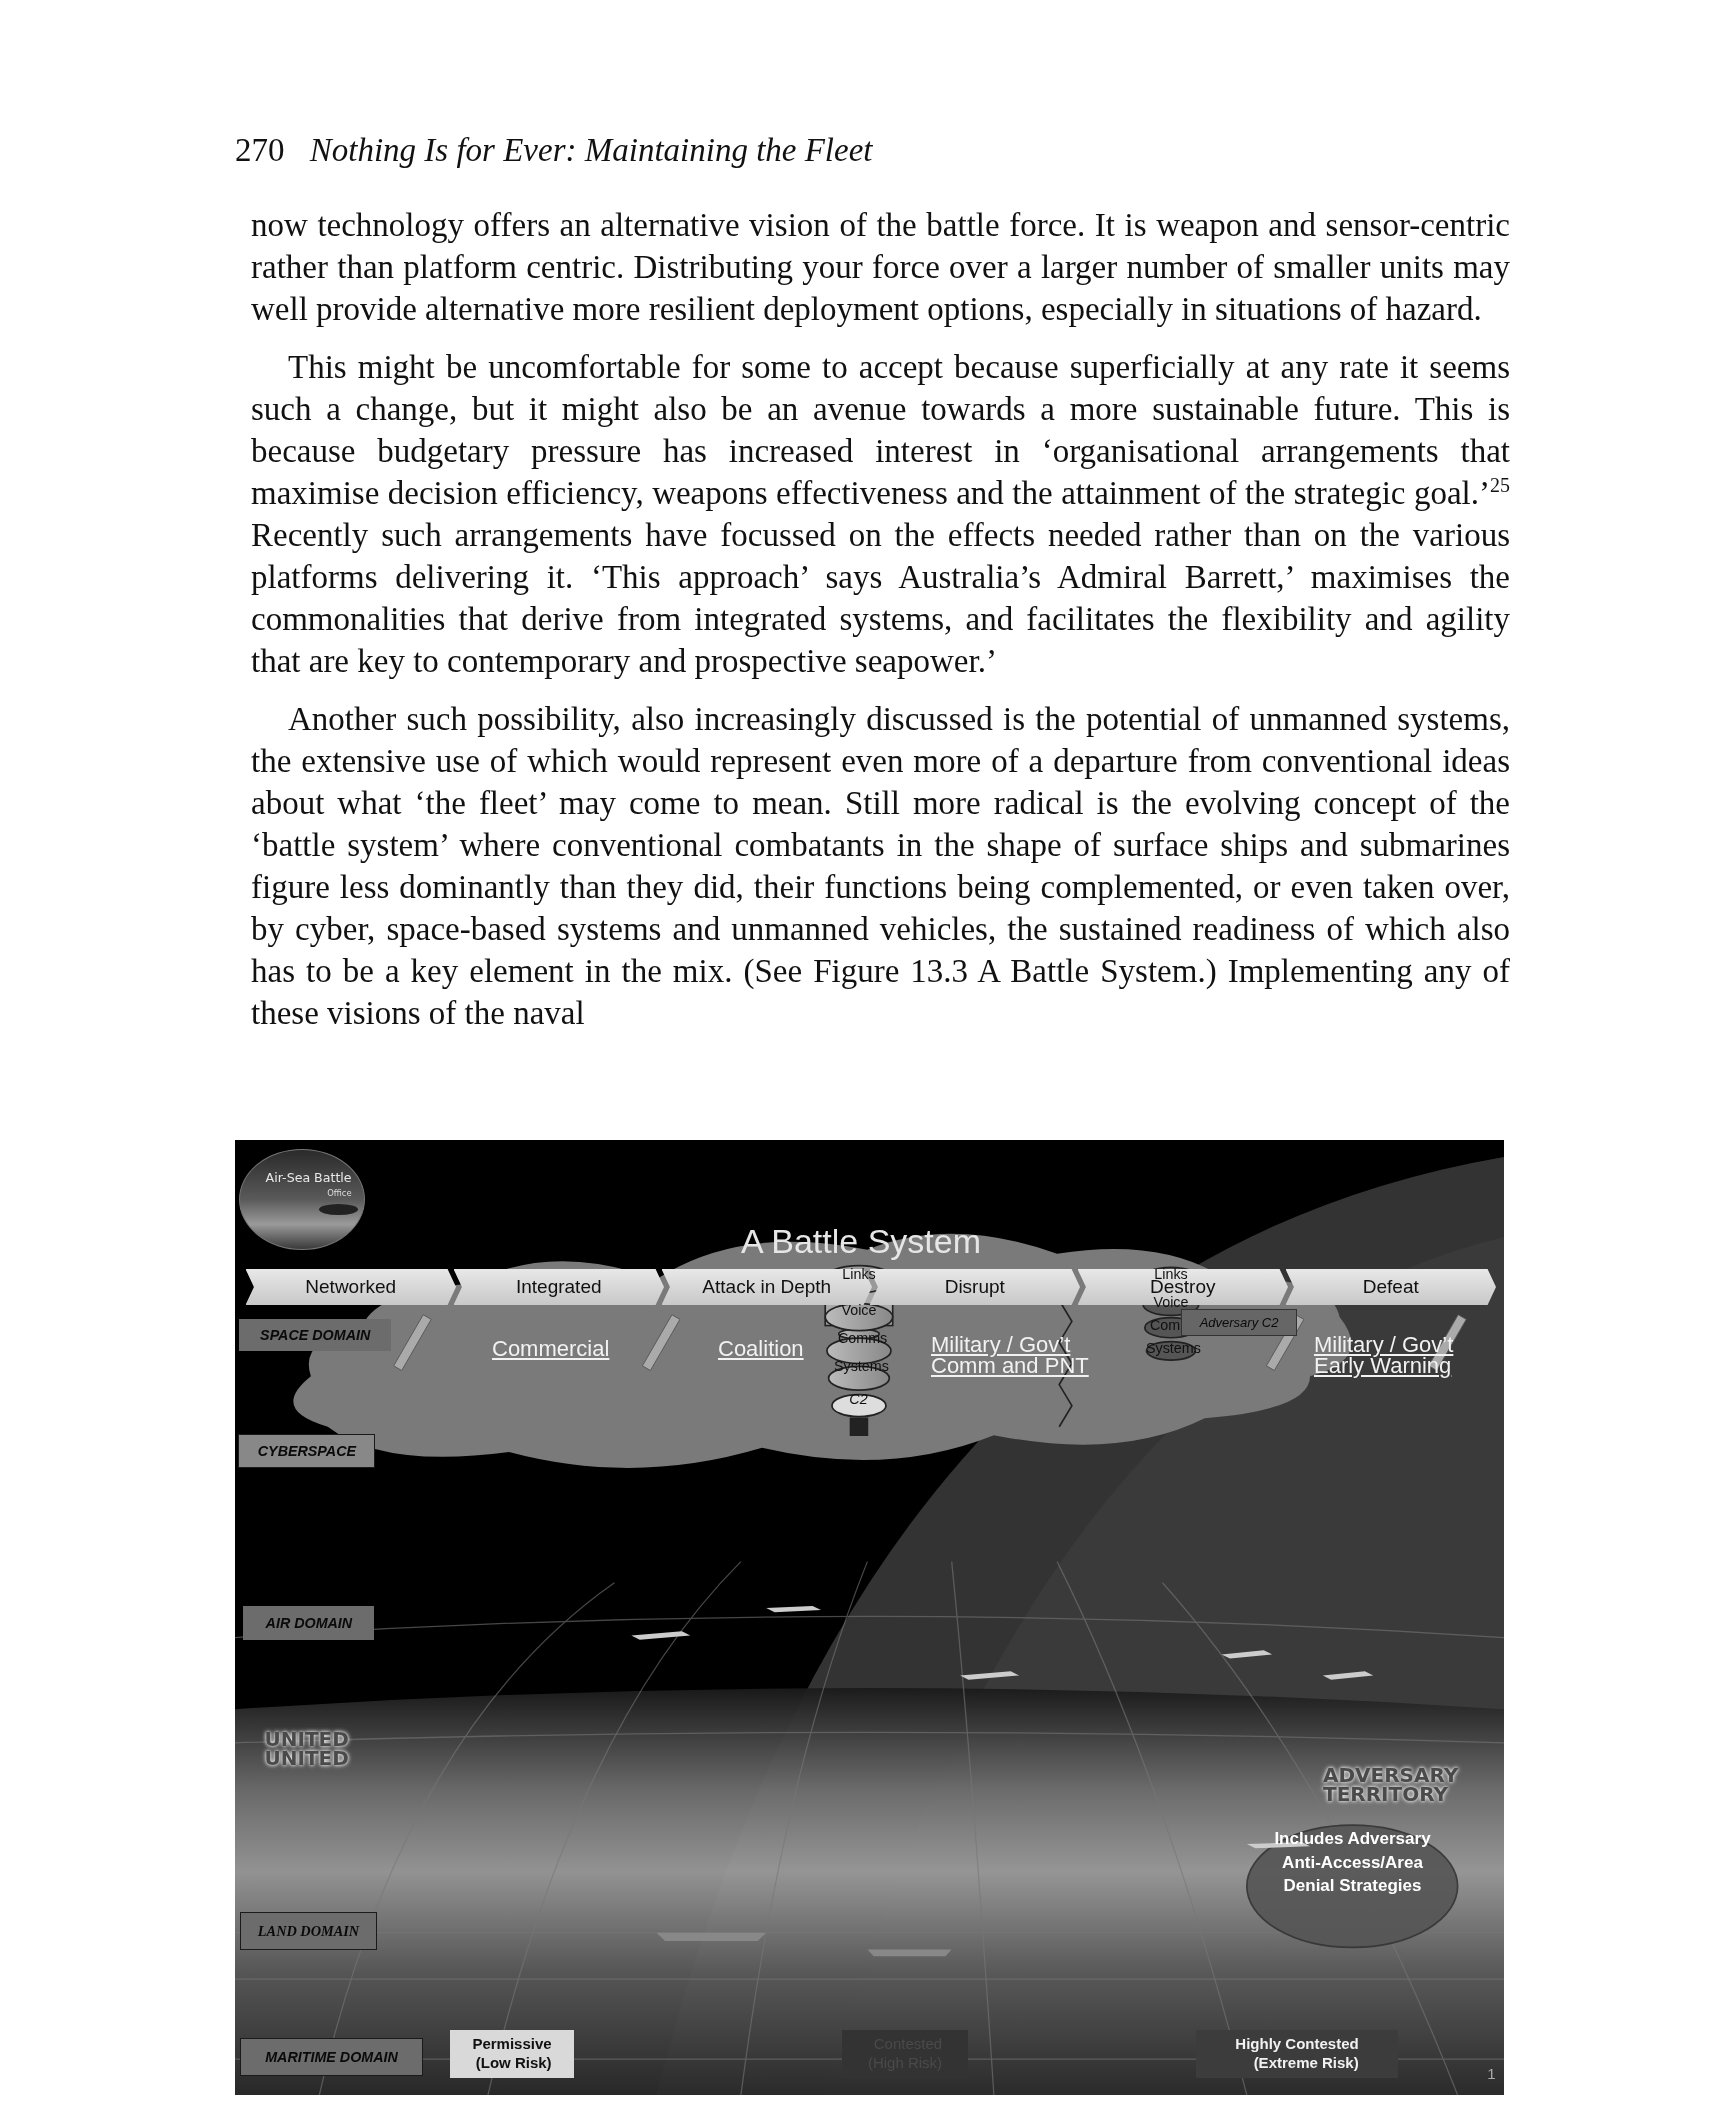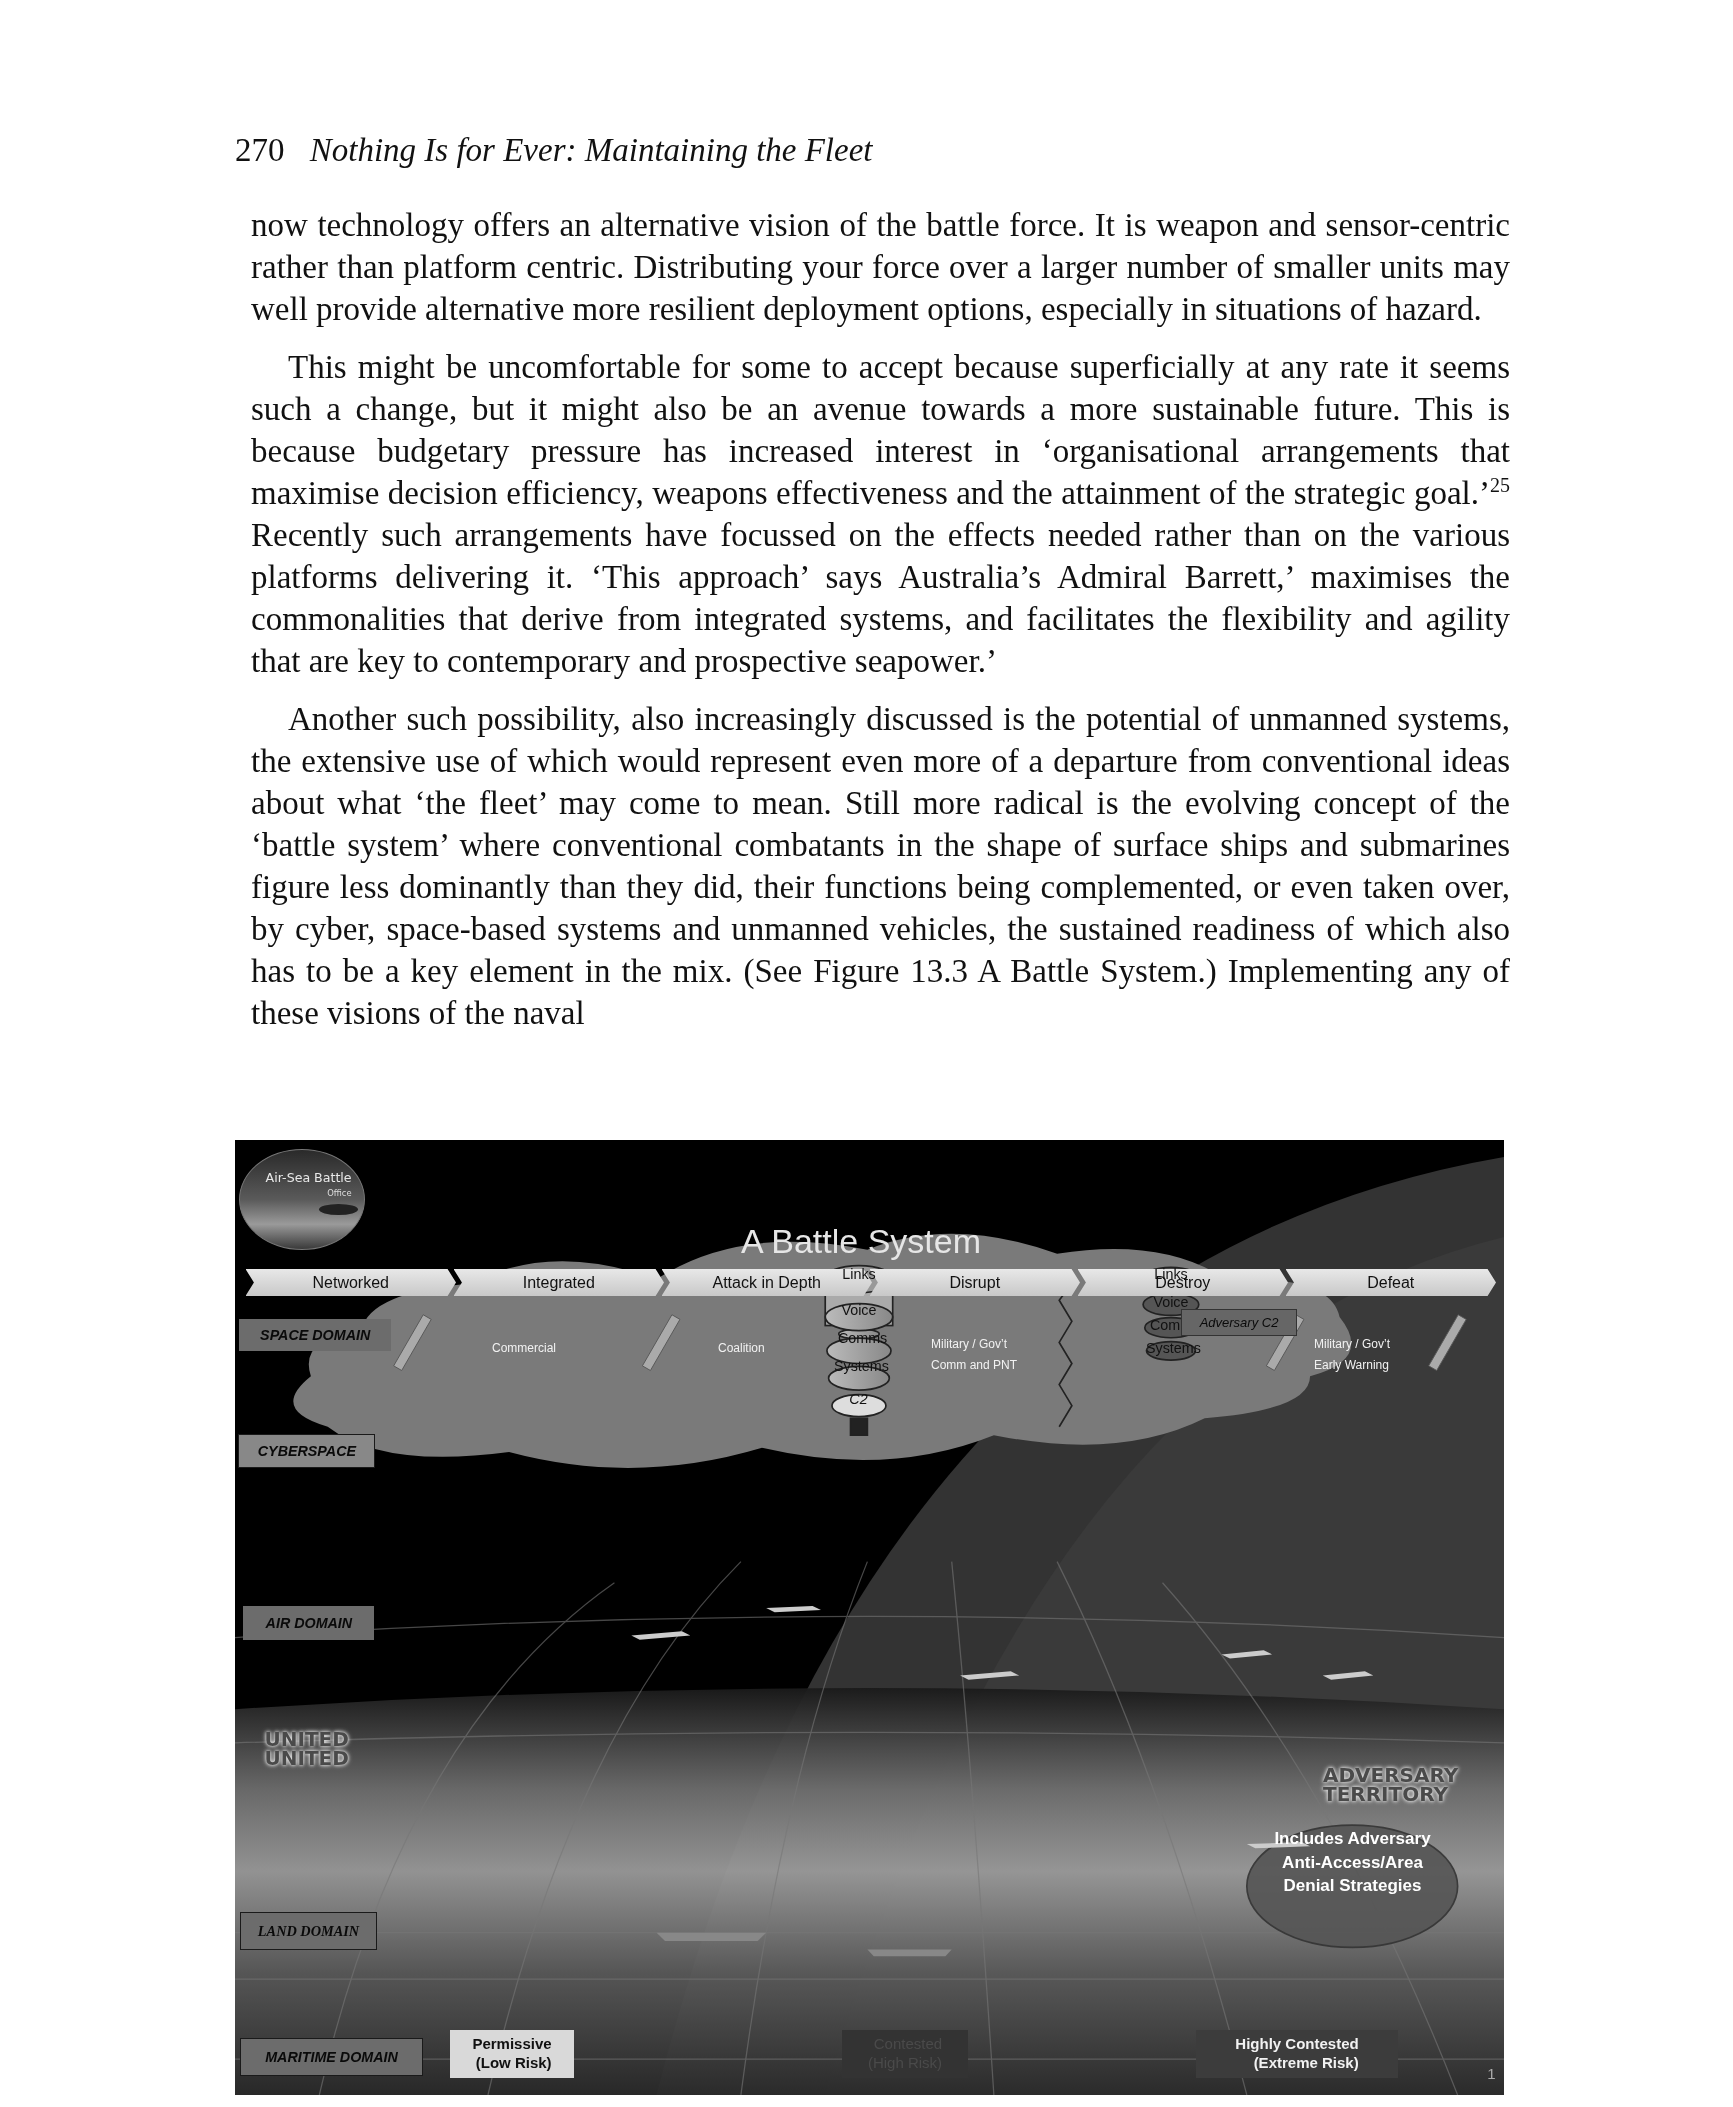--- a/index.html
+++ b/index.html
@@ -19,25 +19,25 @@
   .fig-svg { position: absolute; left: 0; top: 0; }
 
   .logo { position: absolute; left: 4.2px; top: 9.3px; width: 124px; height: 99px; border-radius: 50%; border: 1.3px solid #777; background: linear-gradient(#2a2a2a 0%, #5a5a5a 50%, #9a9a9a 75%, #3a3a3a 100%); overflow: hidden; }
   .logo-title { position: absolute; right: 12.6px; top: 20px; color: #e8e8e8; font-family: "DejaVu Sans", sans-serif; font-size: 12.6px; white-space: nowrap; }
   .logo-sub { position: absolute; right: 12.6px; top: 38px; color: #ddd; font-family: "DejaVu Sans", sans-serif; font-size: 8.4px; }
   .logo-lens { position: absolute; right: 5.9px; top: 54px; width: 39px; height: 11px; background: #222; border-radius: 50%; }
 
   .fig-title { position: absolute; left: 506px; top: 82px; font-size: 34px; color: #e6e6e6; white-space: nowrap; }
 
   .chevrons { position: absolute; left: 10.5px; top: 129px; width: 1248px; height: 19px; display: flex; }
-  .chev { flex: 1; height: 27px; background: linear-gradient(#e8e8e8, #c8c8c8); clip-path: polygon(0 0, 96% 0, 100% 50%, 96% 100%, 0 100%, 4% 50%); display: flex; align-items: center; justify-content: center; font-size: 16px; color: #111; margin-right: -2.5px; }
+  .chev { flex: 1; height: 36px; background: linear-gradient(#e8e8e8, #c8c8c8); clip-path: polygon(0 0, 96% 0, 100% 50%, 96% 100%, 0 100%, 4% 50%); display: flex; align-items: center; justify-content: center; font-size: 19px; color: #111; margin-right: -2.5px; }
 
   .domain-label { position: absolute; background: #6c6c6c; border: 1.7px solid #1a1a1a; color: #0a0a0a; font-weight: bold; font-style: italic; font-size: 14.3px; display: flex; align-items: center; justify-content: center; white-space: nowrap; }
 
-  .sat-label { position: absolute; color: #f2f2f2; font-size: 12px; line-height: 21px; white-space: nowrap; }
+  .sat-label { position: absolute; color: #f2f2f2; font-size: 22px; line-height: 21px; white-space: nowrap; text-decoration: underline; }
 
   .ring-label { position: absolute; color: #111; font-size: 14.3px; text-align: center; }
 
   .territory { position: absolute; font-family: "DejaVu Sans", sans-serif; font-weight: bold; font-size: 20px; line-height: 19.4px; color: #4a4a4a; text-shadow: 0 0 3.4px #eee, 0 0 5px #ddd; white-space: nowrap; }
 
   .a2ad { position: absolute; color: #fff; font-weight: bold; font-size: 17px; line-height: 23.6px; text-align: center; }
 
   .risk-box { position: absolute; font-weight: bold; font-size: 15px; line-height: 18.6px; text-align: right; display: flex; align-items: center; justify-content: center; }
 
   .slide-no { position: absolute; right: 8.4px; bottom: 12.6px; color: #aaa; font-size: 15px; }

